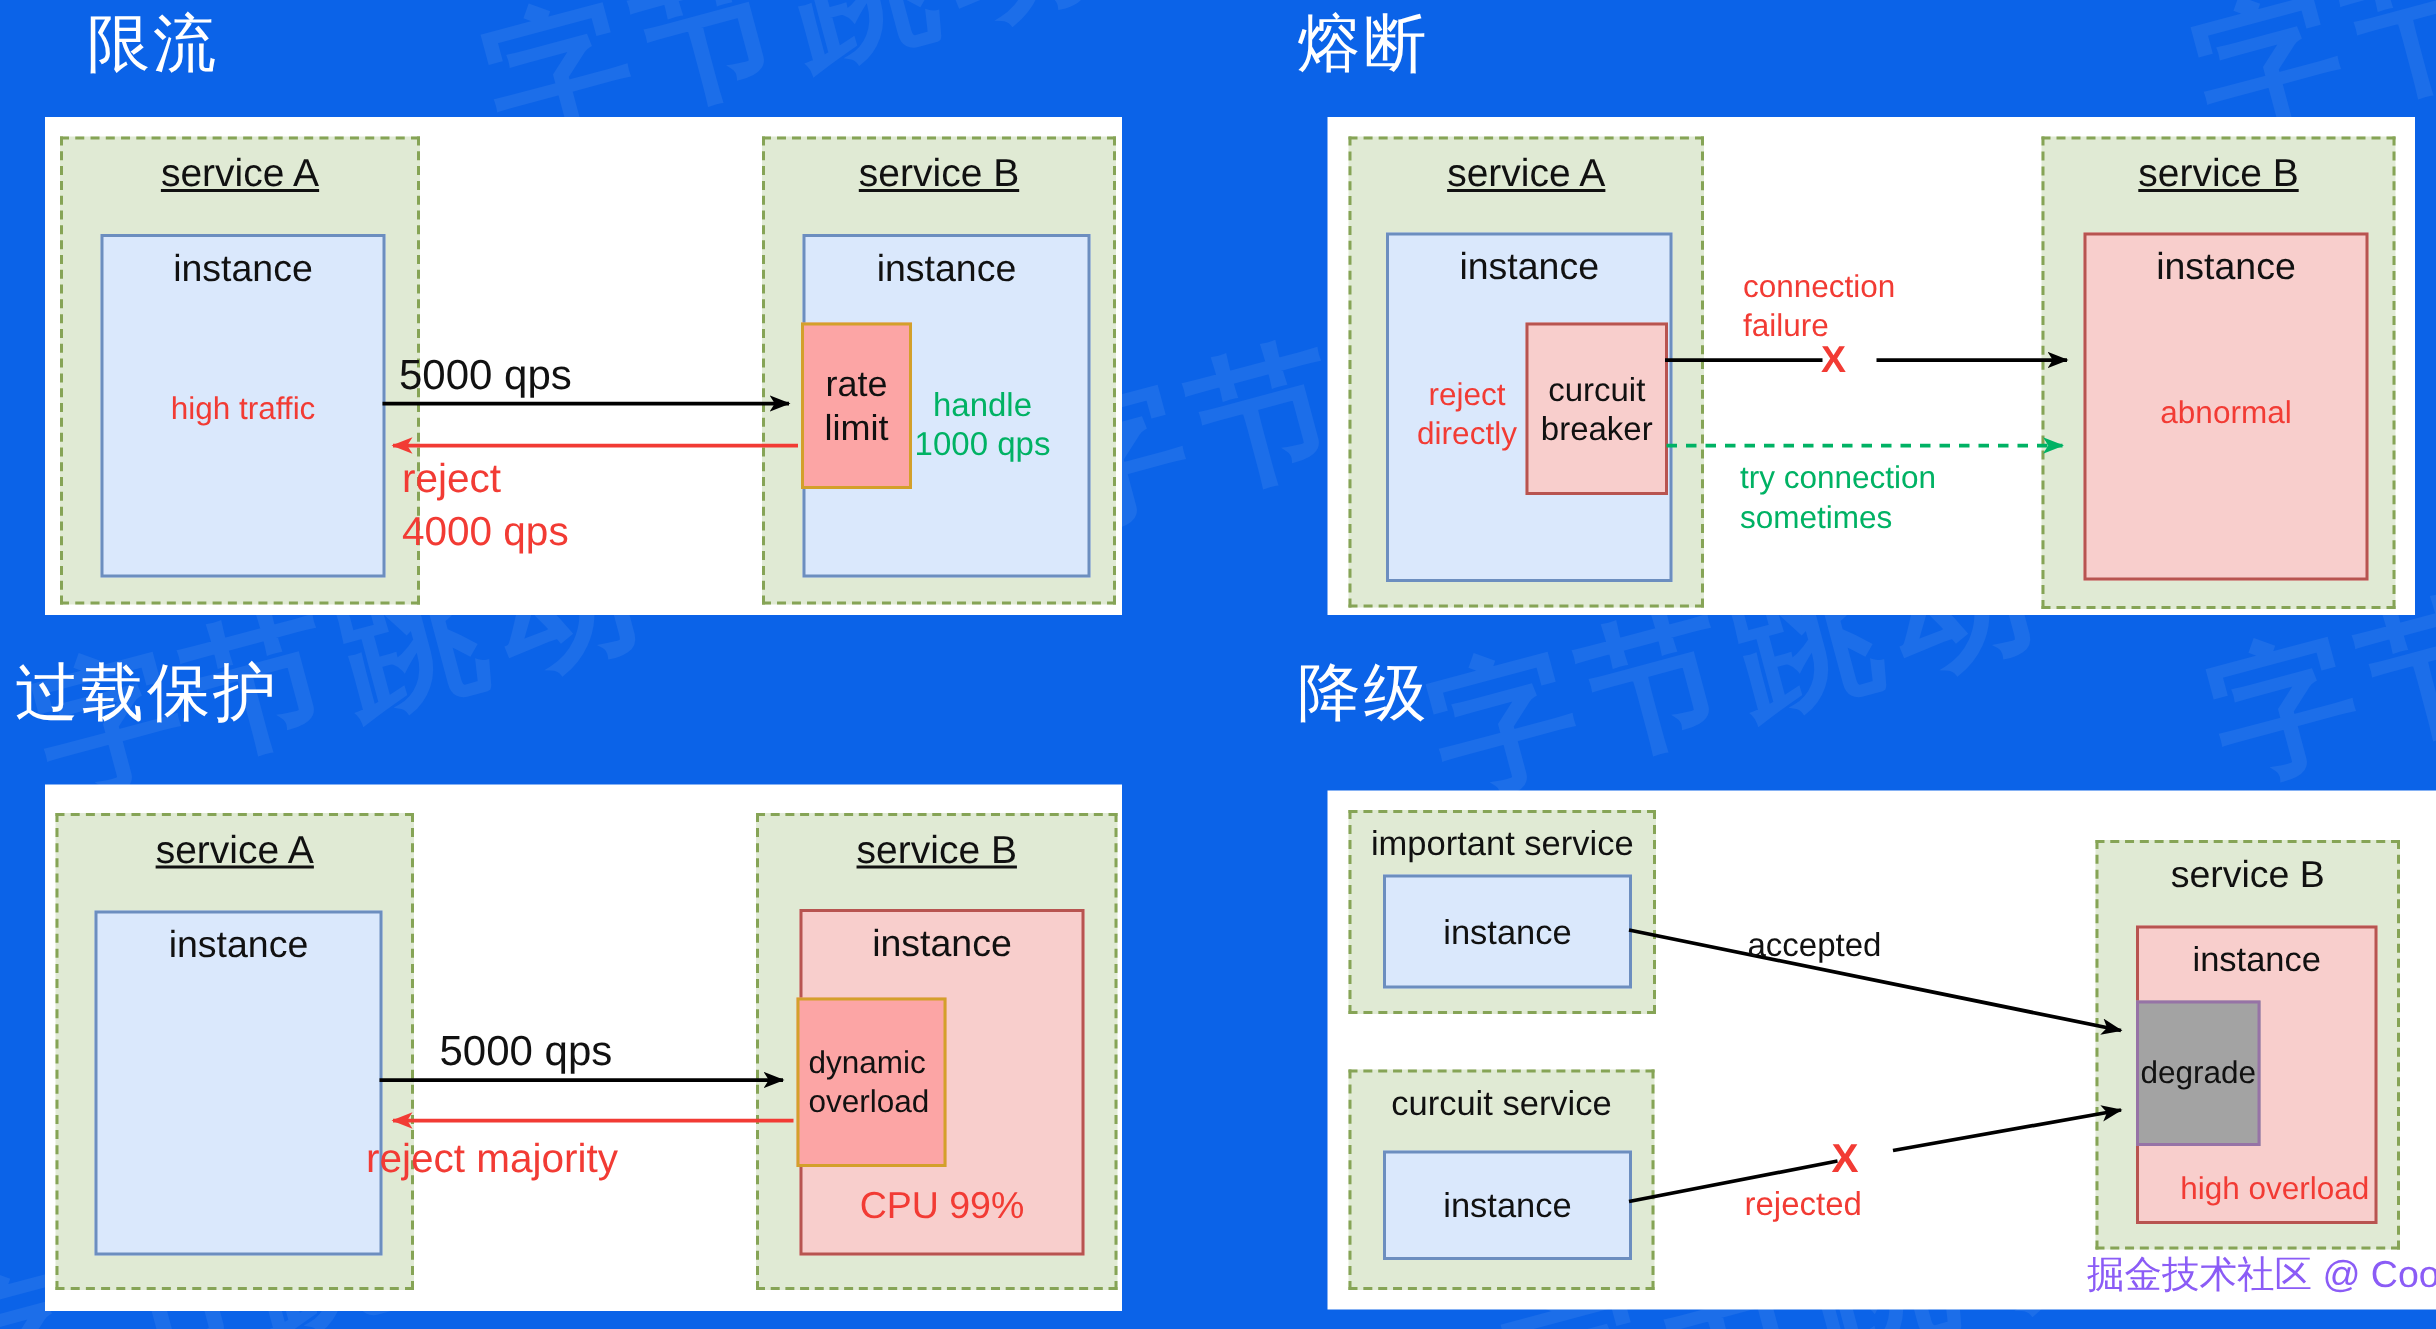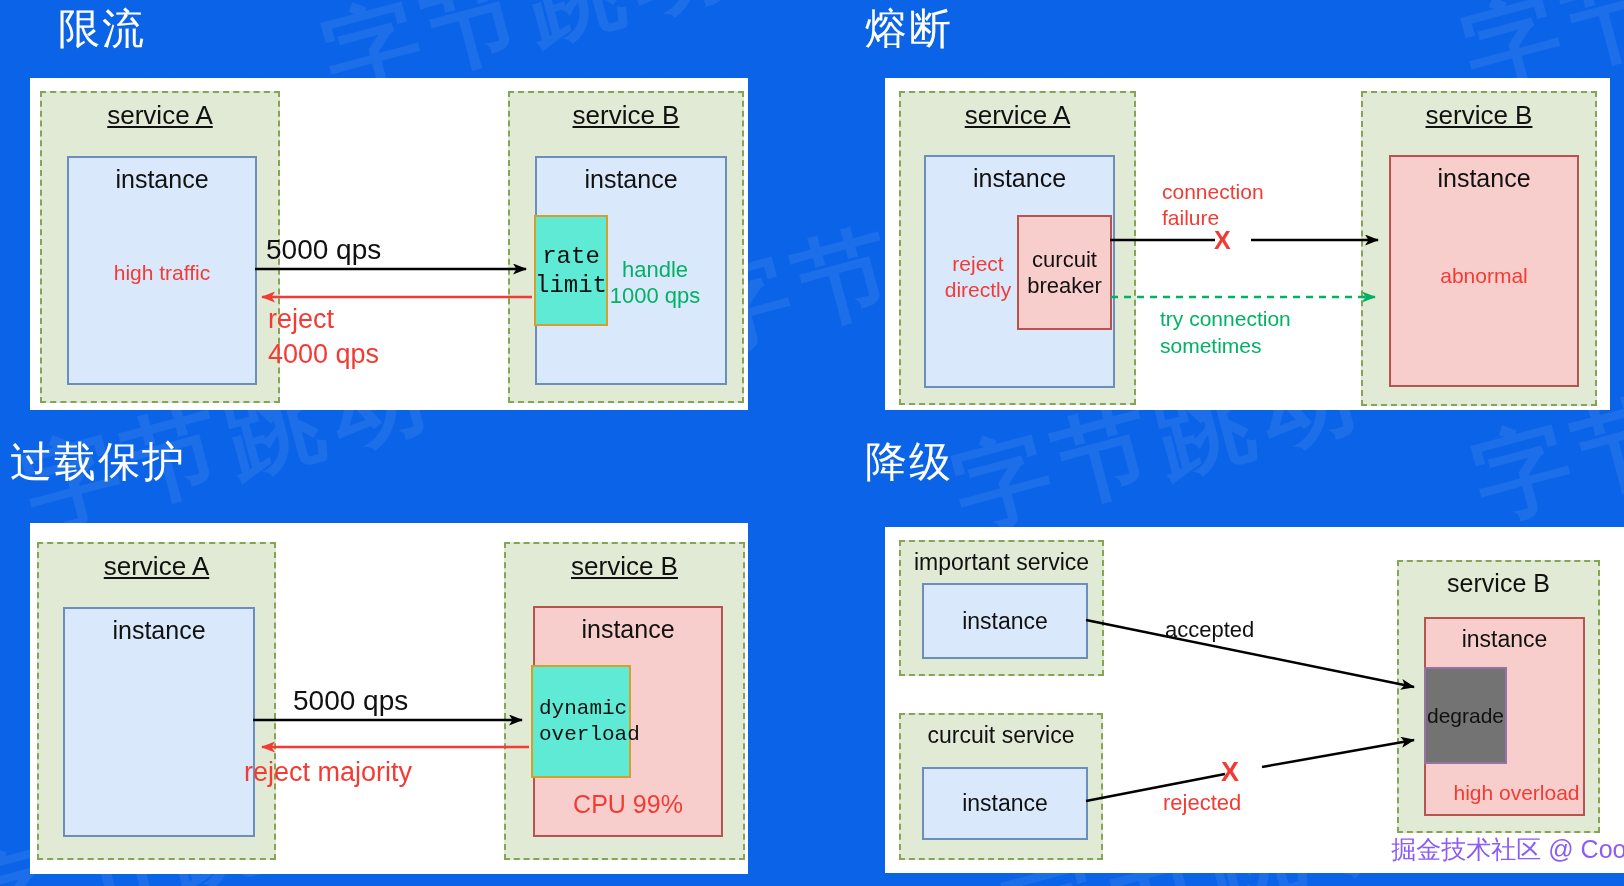--- a/index.html
+++ b/index.html
@@ -16,22 +16,22 @@
   }
   .qtitle{
     position:absolute;z-index:2;color:#ffffff;font-size:42px;font-weight:500;
     letter-spacing:2px;line-height:1.15;
   }
   .panel{position:absolute;z-index:1;background:#ffffff;}
   .box{position:absolute;box-sizing:border-box;}
   .svc{background:#e0ead4;border:2px dashed #86a456;}
   .inst-blue{background:#dae8fc;border:2px solid #6c8ebf;}
   .inst-red{background:#f8cecc;border:2px solid #b85450;}
-  .yellow{background:#5eead4;border:2px solid #d3a02b;font-family:Liberation Mono, monospace;}
-  .purple{background:#737373;border:2px solid #9673a6;}
+  .yellow{background:#fca5a5;border:2px solid #d3a02b;}
+  .purple{background:#a3a3a3;border:2px solid #9673a6;}
   .box-title{position:absolute;top:7px;left:0;right:0;text-align:center;color:#111;}
   .flexc{display:flex;align-items:center;justify-content:center;text-align:center;}
   .mid{position:absolute;left:0;right:0;text-align:center;}
   .free{position:absolute;z-index:3;line-height:1.25;}
   .red{color:#f23b34;}
   .green{color:#00b264;}
   .pre{white-space:pre-line;} .fs21{font-size:21px;} .fs22{font-size:22px;}
   .fs23{font-size:23px;} .fs24{font-size:24px;} .fs25{font-size:25px;}
   .fs26{font-size:26px;text-decoration:underline;} .fs27{font-size:27px;} .fs28{font-size:28px;}
   .arrows{position:absolute;left:0;top:0;z-index:2;pointer-events:none;}

